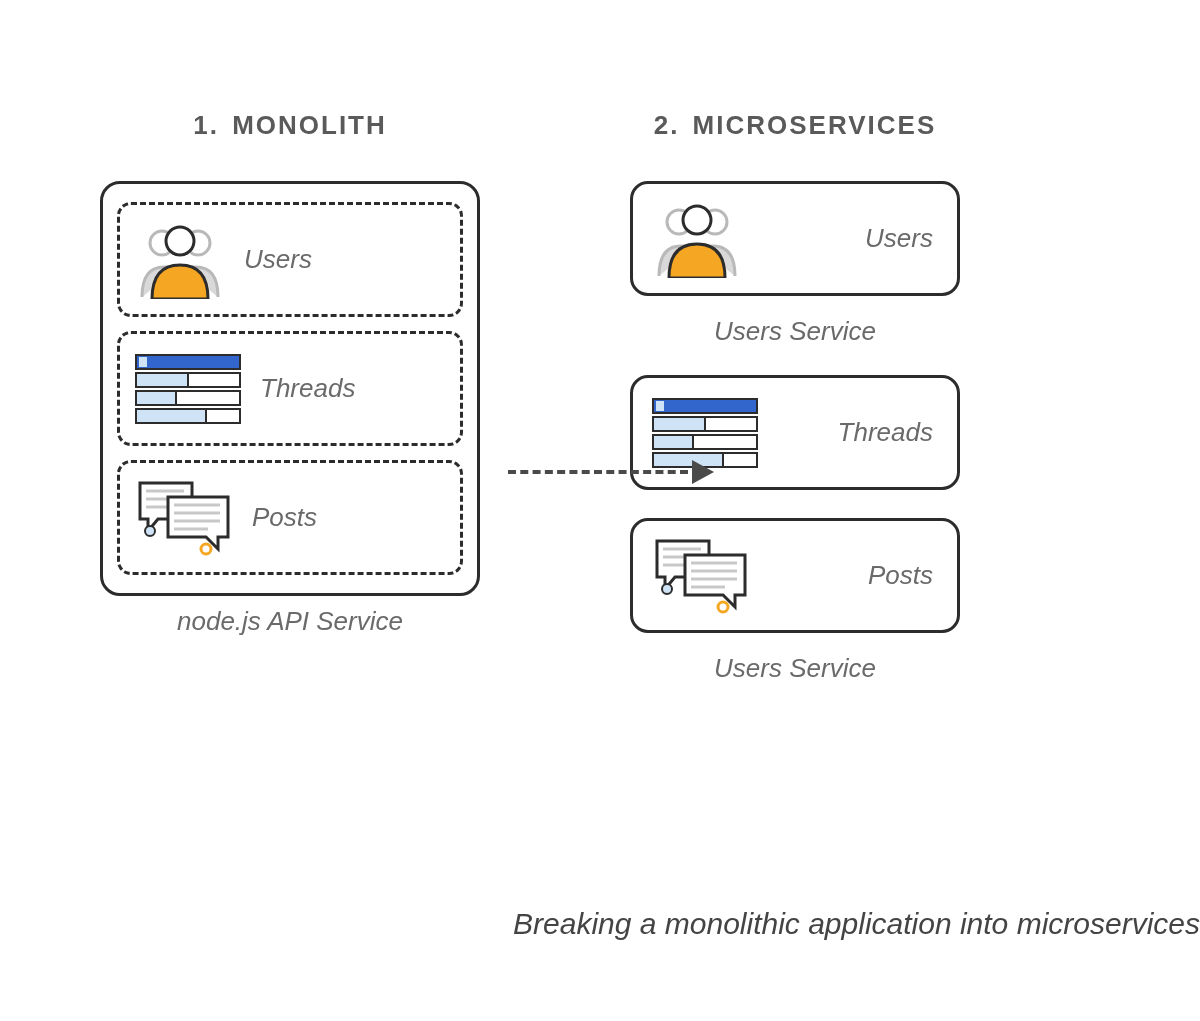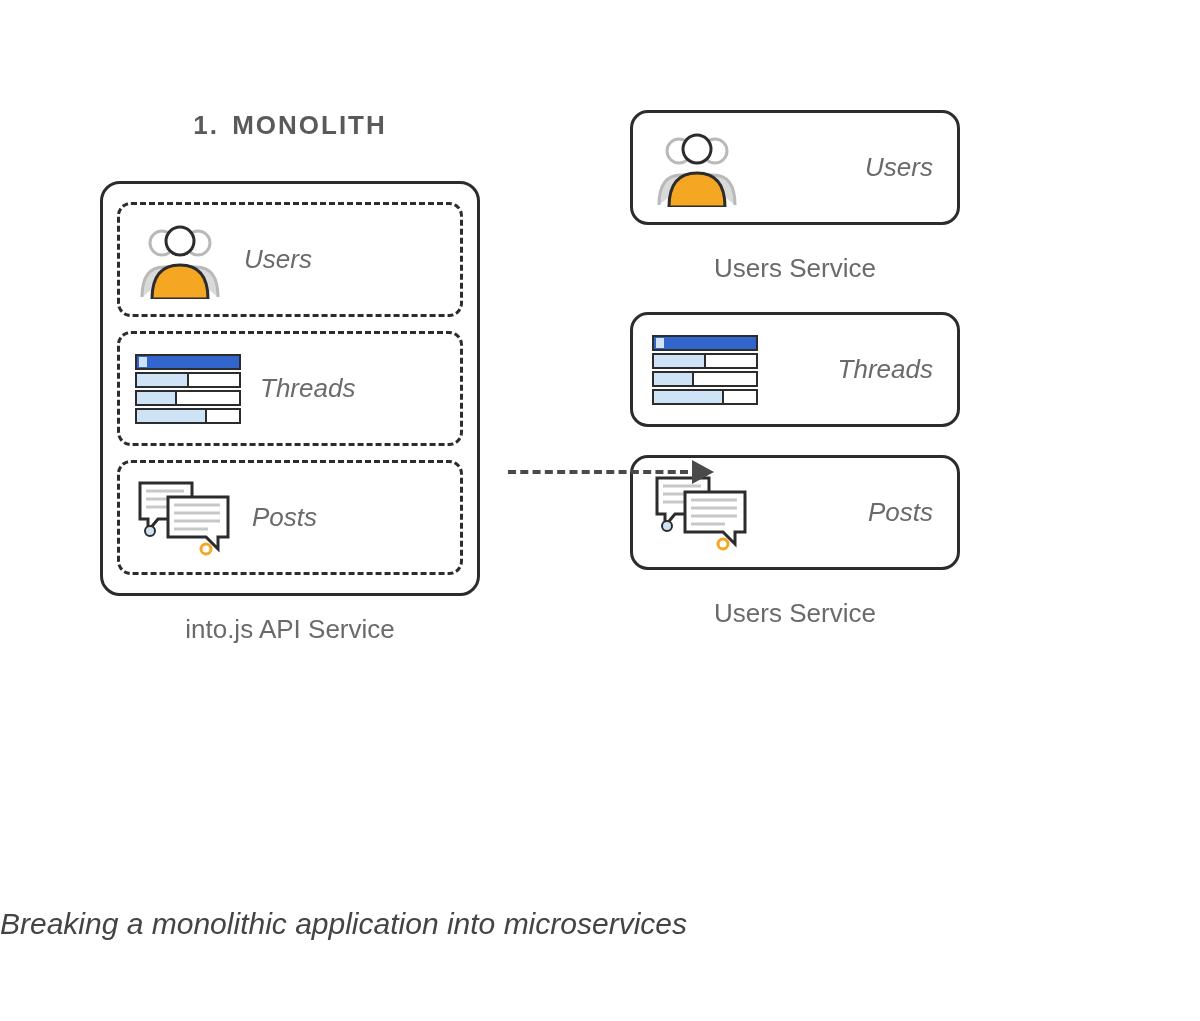--- a/index.html
+++ b/index.html
@@ -9,22 +9,22 @@
   .col-left{width:380px}
   .col-right{width:330px}
   .heading{font-size:26px;font-weight:600;color:#5a5a5a;letter-spacing:2px;margin-bottom:40px}
   .heading .num{margin-right:4px}
   .mono-shell{width:100%;border:3px solid #2c2c2c;border-radius:20px;padding:18px 14px;box-sizing:border-box;display:flex;flex-direction:column;gap:14px}
   .dashed-card{border:3px dashed #2c2c2c;border-radius:14px;height:115px;padding:0 20px 0 14px;display:flex;align-items:center;justify-content:flex-start;gap:18px;box-sizing:border-box}
   .solid-card{width:100%;border:3px solid #2c2c2c;border-radius:18px;height:115px;padding:0 24px 0 18px;display:flex;align-items:center;justify-content:flex-start;gap:22px;box-sizing:border-box}
   .svc-group{display:flex;flex-direction:column;align-items:center;gap:10px}
   .card-label{font-size:26px;font-style:italic;color:#6a6a6a}
   .card-label.right{margin-left:auto;text-align:right}
-  .caption{font-size:26px;color:#6a6a6a;margin-top:18px}
-  .figure-caption{text-align:left;font-size:30px;font-style:italic;color:#444;position:absolute;left:0;right:0;bottom:80px}
+  .caption{font-size:26px;font-style:italic;color:#6a6a6a;margin-top:10px}
+  .figure-caption{text-align:right;font-size:30px;font-style:italic;color:#444;position:absolute;left:0;right:0;bottom:80px}
   .arrow-wrap{position:absolute;top:460px;left:508px;display:flex;align-items:center;gap:4px}
   .arrow-line{border-top:4px dashed #4a4a4a;width:180px;height:0}
   .arrow-head{width:0;height:0;border-left:22px solid #4a4a4a;border-top:12px solid transparent;border-bottom:12px solid transparent}
   .svcs{display:flex;flex-direction:column;gap:28px;width:100%}
   .icon-box{flex:0 0 auto;display:flex;align-items:center;justify-content:center}
   svg{display:block}
 </style>
 </head>
 <body>
 
@@ -84,24 +84,28 @@
               <line x1="40" y1="44" x2="86" y2="44" stroke="#c8c8c8" stroke-width="3"></line>
               <line x1="40" y1="52" x2="74" y2="52" stroke="#c8c8c8" stroke-width="3"></line>
               <circle cx="72" cy="72" r="5" fill="#fff" stroke="#f5a623" stroke-width="3"></circle>
             </svg>
           </div>
           <span class="card-label">Posts</span>
         </div>
 
       </div>
 
-      <div class="caption">into.js API Service</div>
+      <div class="caption">node.js API Service</div>
     </div>
 
     <div class="col col-right">
+      <div class="heading">
+        <span class="num">2.</span>
+        <span>MICROSERVICES</span>
+      </div>
 
       <div class="svcs">
 
         <div class="svc-group">
           <div class="solid-card">
             <div class="icon-box">
               <svg width="92" height="78" viewBox="0 0 92 78">
                 <ellipse cx="28" cy="22" rx="12" ry="12" fill="#fff" stroke="#b9b9b9" stroke-width="3"></ellipse>
                 <ellipse cx="64" cy="22" rx="12" ry="12" fill="#fff" stroke="#b9b9b9" stroke-width="3"></ellipse>
                 <path d="M8 76 Q8 46 30 46 Q46 46 46 46" fill="#d9d9d9" stroke="#b9b9b9" stroke-width="3"></path>

